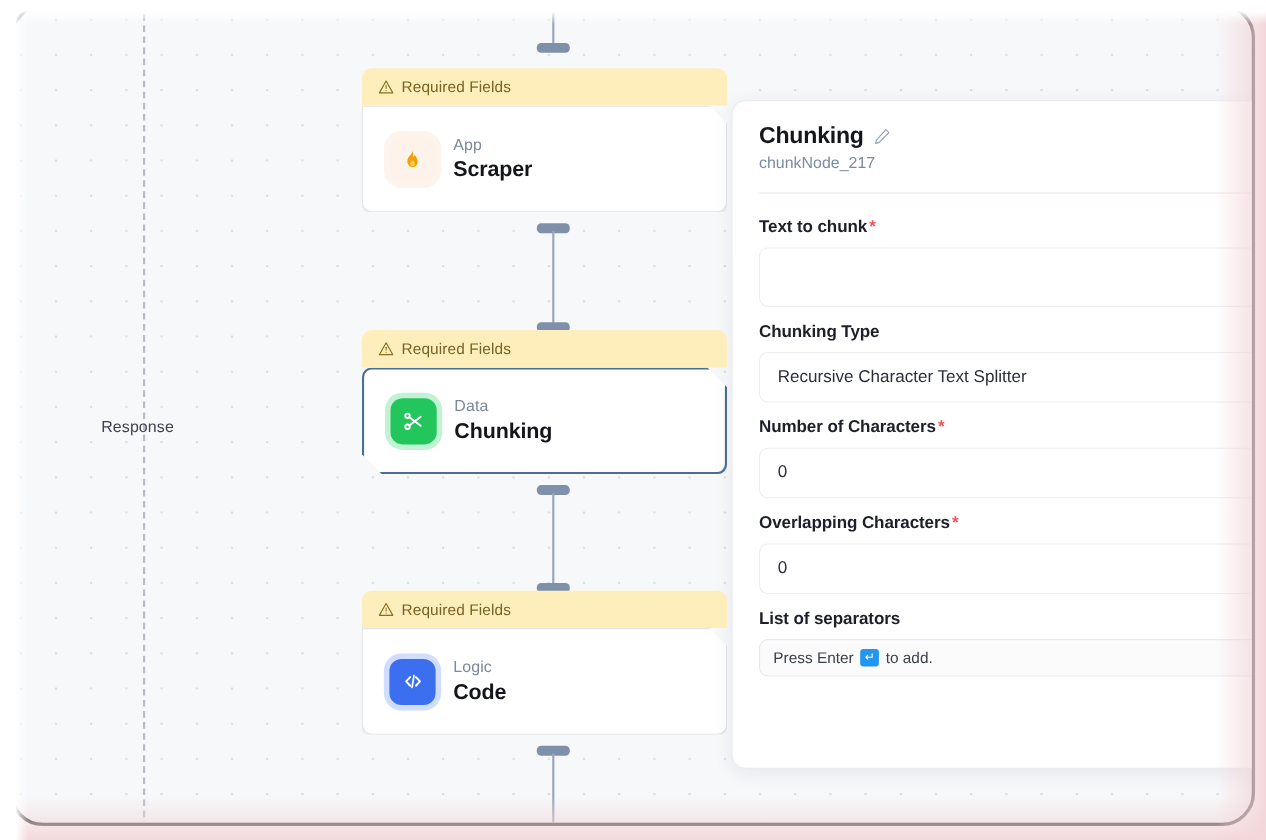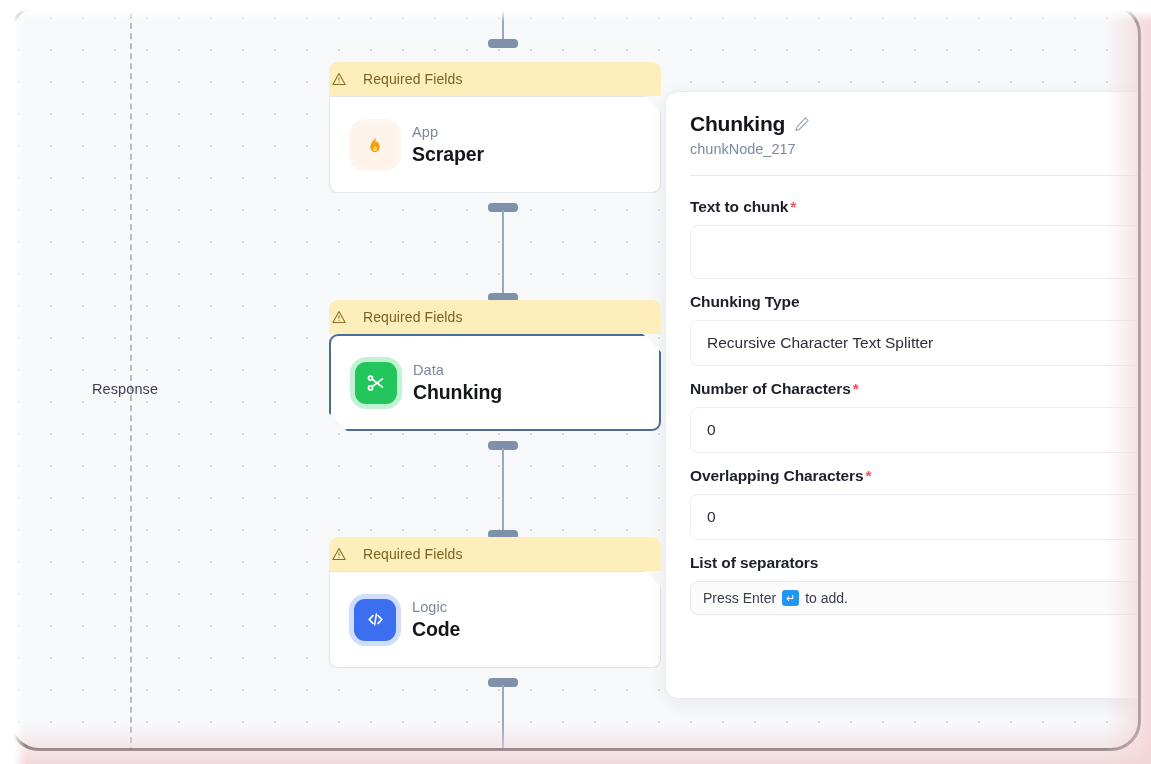--- a/index.html
+++ b/index.html
@@ -74,22 +74,22 @@
     left: 317px;
     width: 332px;
   }
   .node-badge {
     position: relative;
     height: 34px;
     background: #fdeebb;
     border-radius: 9px 9px 0 0;
     display: flex;
     align-items: center;
-    padding-left: 3px;
-    gap: 17px;
+    padding-left: 15px;
+    gap: 7px;
     font-size: 14px;
     color: #7a6322;
     letter-spacing: .1px;
     z-index: 1;
   }
   .node-badge .warn-tri { display:block; width:14px; height:14px; }
   .node-card {
     position: relative;
     background: #ffffff;
     border: 1px solid #e3e5ea;

